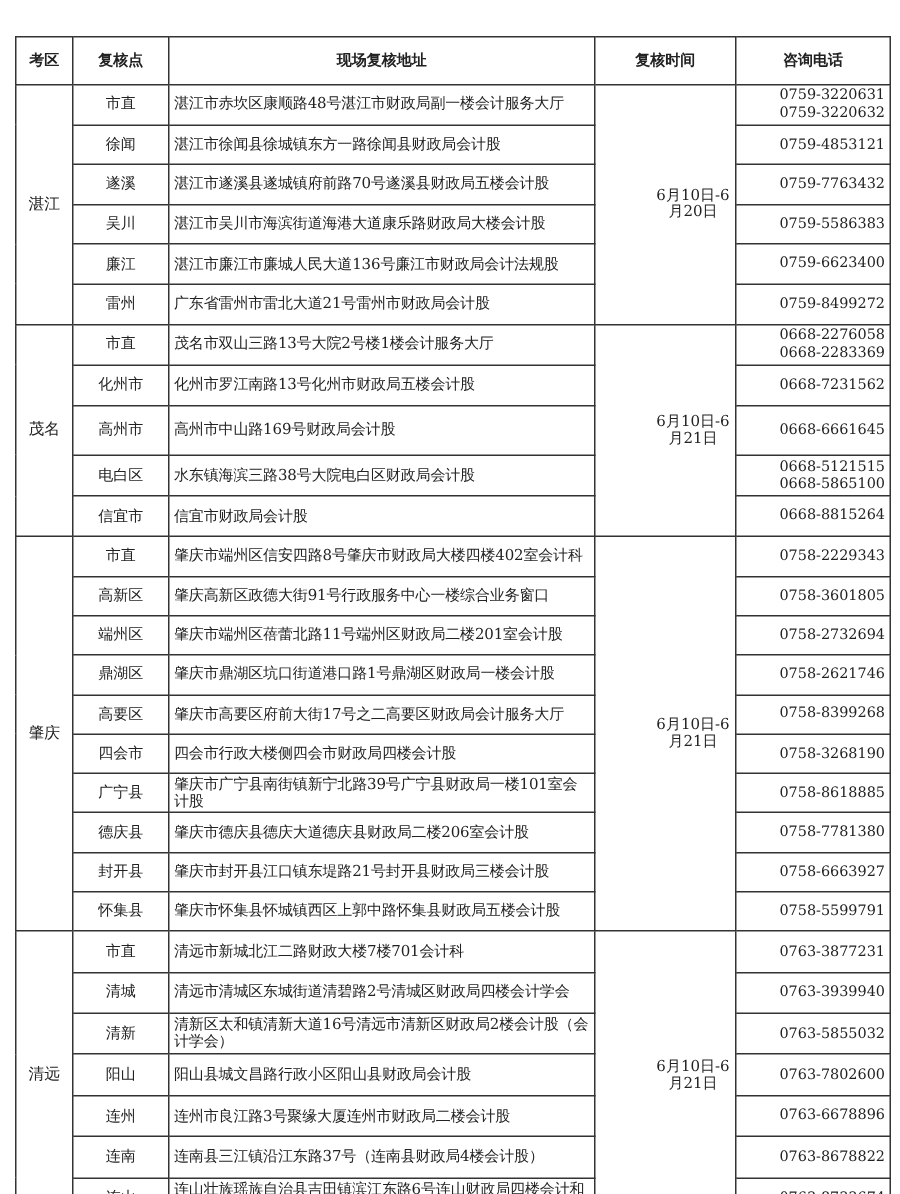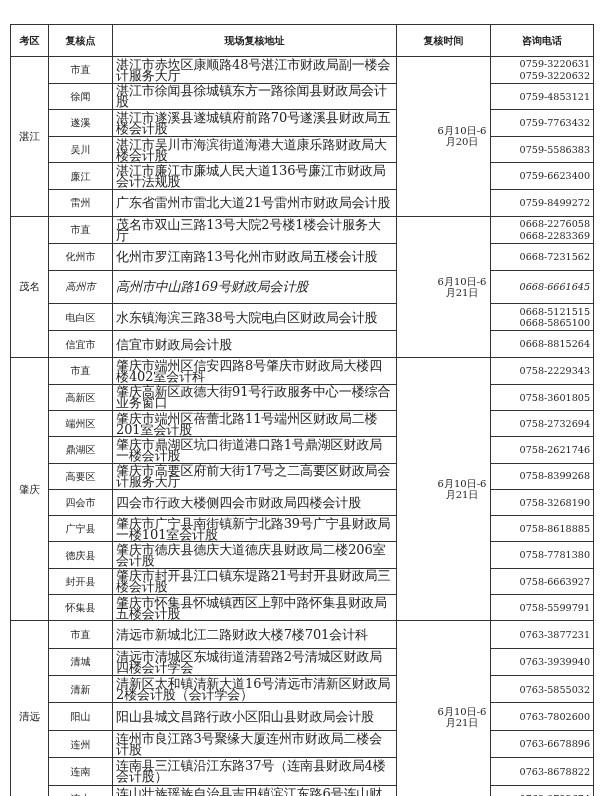--- a/index.html
+++ b/index.html
@@ -5,21 +5,21 @@
   html, body { margin:0; padding:0; background:#ffffff; }
   body { width:600px; height:796px; overflow:hidden; position:relative;
          font-family:"DejaVu Serif","Liberation Serif",serif; color:#222; }
   table { position:absolute; left:10px; top:24px; border-collapse:collapse;
           table-layout:fixed; width:583px;border-radius:19px; }
   td, th { border:1px solid #333; padding:0 3px; font-size:9.6px; line-height:11px;
            vertical-align:middle; overflow:hidden; }
   th { font-weight:bold; height:31px; text-align:center; font-family:"DejaVu Sans","Liberation Sans",sans-serif; font-size:10px; }
   td.region { text-align:center; font-size:10.5px; }
   td.point { text-align:center; font-size:10px; }
-  td.addr { text-align:left; font-size:13px; letter-spacing:-0.1px; }
+  td.addr { text-align:left; font-size:10px; letter-spacing:-0.1px; }
   td.time { text-align:center; font-size:10px;padding-left:40px; }
   td.phone { text-align:center; font-family:"DejaVu Serif","Liberation Serif",serif; font-size:9.6px; }
   .phone div { line-height:11.5px;text-align:right; }
   table { border:1.5px solid #222; }
 </style>
 </head>
 <body>
 
 <table>
   <colgroup>
@@ -94,21 +94,21 @@
           <div>0668-2283369</div>
         </td>
       </tr>
       <tr style="height: 27.2px;">
         <td class="point">化州市</td>
         <td class="addr">化州市罗江南路13号化州市财政局五楼会计股</td>
         <td class="phone">
           <div>0668-7231562</div>
         </td>
       </tr>
-      <tr style="height: 33px; font-style: italic;">
+      <tr style="height: 33px;">
         <td class="point">高州市</td>
         <td class="addr">高州市中山路169号财政局会计股</td>
         <td class="phone">
           <div>0668-6661645</div>
         </td>
       </tr>
       <tr style="height: 27.2px;">
         <td class="point">电白区</td>
         <td class="addr">水东镇海滨三路38号大院电白区财政局会计股</td>
         <td class="phone">

